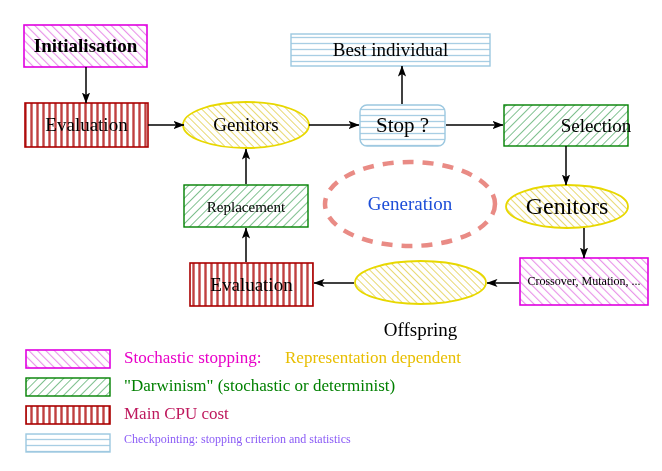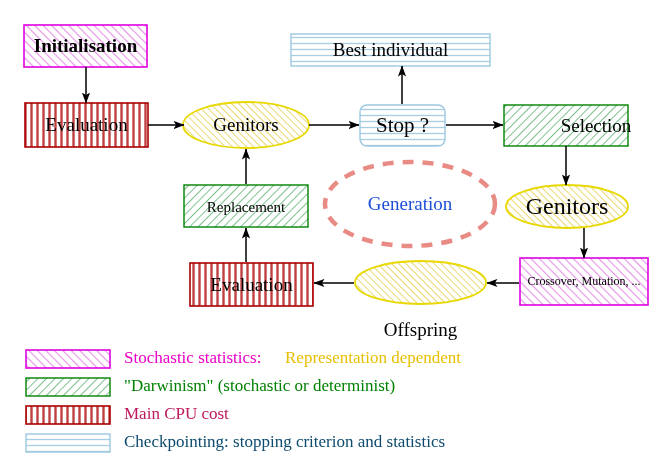--- a/index.html
+++ b/index.html
@@ -119,20 +119,20 @@
       <div class="node-label" style="left: 360px; top: 105px; width: 85px; height: 41px; font-size: 21px;">Stop ?</div>
       <div class="node-label" style="left: 504px; top: 105px; width: 124px; height: 41px; font-size: 19px; padding-left: 30px;">Selection</div>
       <div class="node-label" style="left: 506px; top: 185px; width: 122px; height: 43px; font-size: 24px;">Genitors</div>
       <div class="node-label" style="left: 184px; top: 190px; width: 124px; height: 36px; font-size: 15px;">Replacement</div>
       <div class="node-label" style="left: 325px; top: 162px; width: 170px; height: 84px; font-size: 19px; color: #1d4ed8;">Generation</div>
       <div class="node-label" style="left: 520px; top: 258px; width: 128px; height: 47px; font-size: 12px;">Crossover, Mutation, ...</div>
       <div class="node-label" style="left: 355px; top: 261px; width: 131px; height: 43px; font-size: 19px; margin-top: 47px;">Offspring</div>
       <div class="node-label" style="left: 190px; top: 263px; width: 123px; height: 43px; font-size: 19px;">Evaluation</div>
     </div>
   <div id="legend-labels">
-      <div class="legend-text" style="left: 124px; top: 348px; font-size: 17px; color: rgb(232, 0, 200);">Stochastic statistics:</div>
+      <div class="legend-text" style="left: 124px; top: 348px; font-size: 17px; color: rgb(232, 0, 200);">Stochastic stopping:</div>
       <div class="legend-text" style="left: 285px; top: 348px; font-size: 17px; color: rgb(232, 190, 0);">Representation dependent</div>
       <div class="legend-text" style="left: 124px; top: 376px; font-size: 17px; color: rgb(0, 128, 0);">"Darwinism" (stochastic or determinist)</div>
       <div class="legend-text" style="left: 124px; top: 404px; font-size: 17px; color: #be185d;">Main CPU cost</div>
-      <div class="legend-text" style="left: 124px; top: 432px; font-size: 17px; color: #0c4a6e;">Checkpointing: stopping criterion and statistics</div>
+      <div class="legend-text" style="left: 124px; top: 432px; font-size: 12px; color: #8b5cf6;">Checkpointing: stopping criterion and statistics</div>
     </div>
 
 </div>
 
 </body></html>

